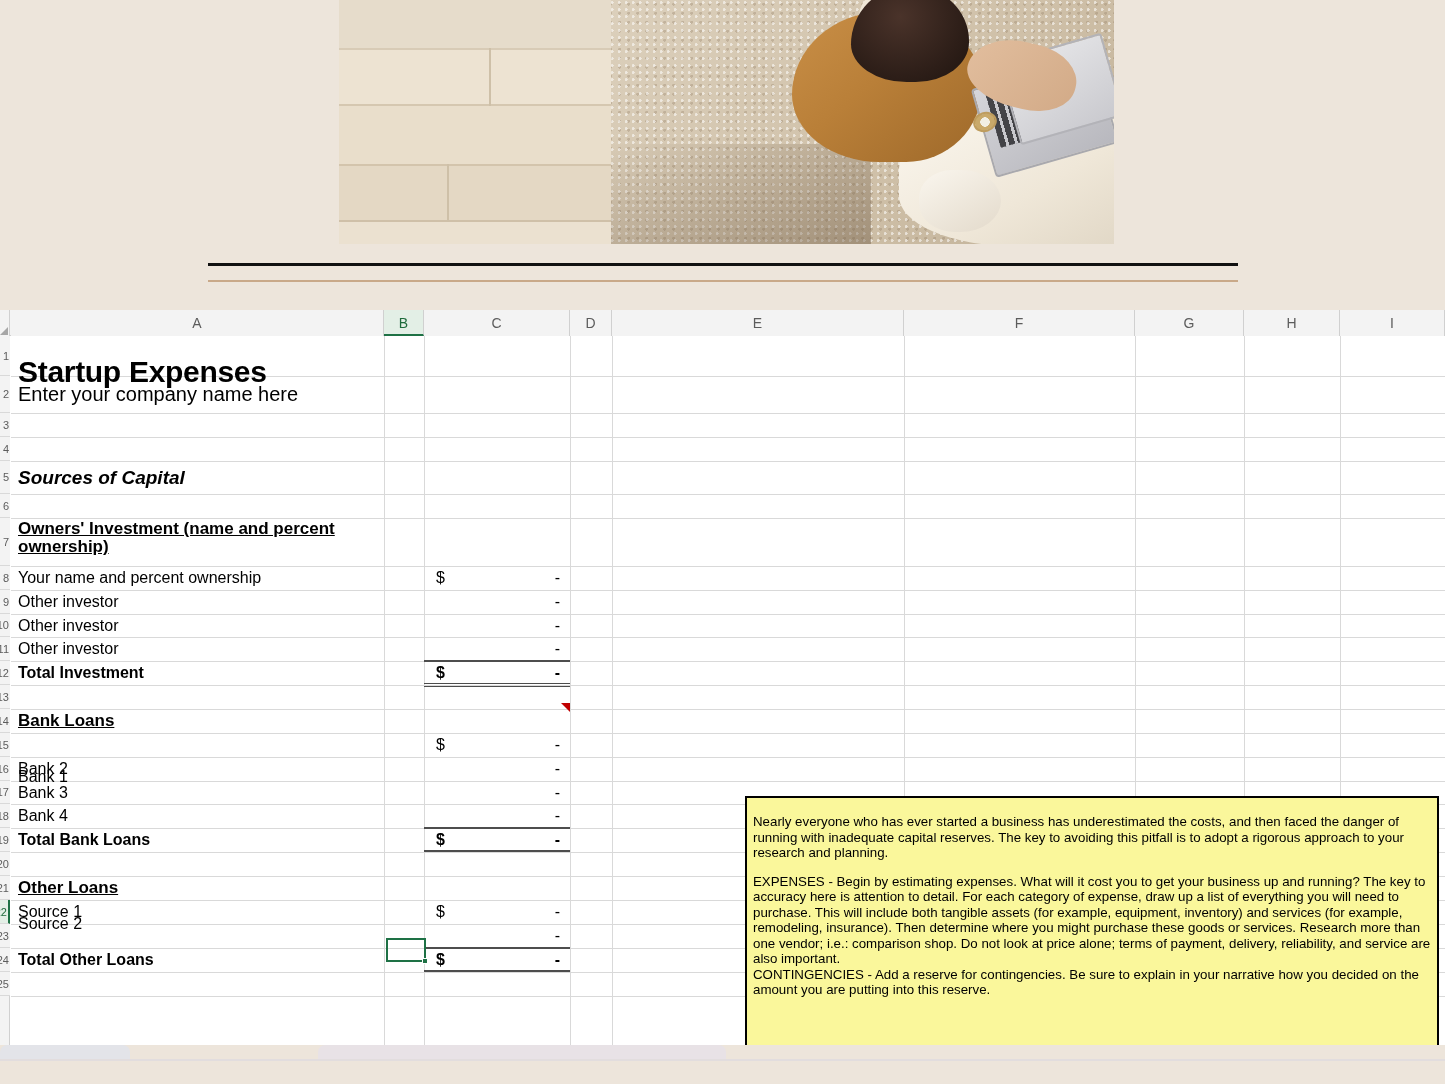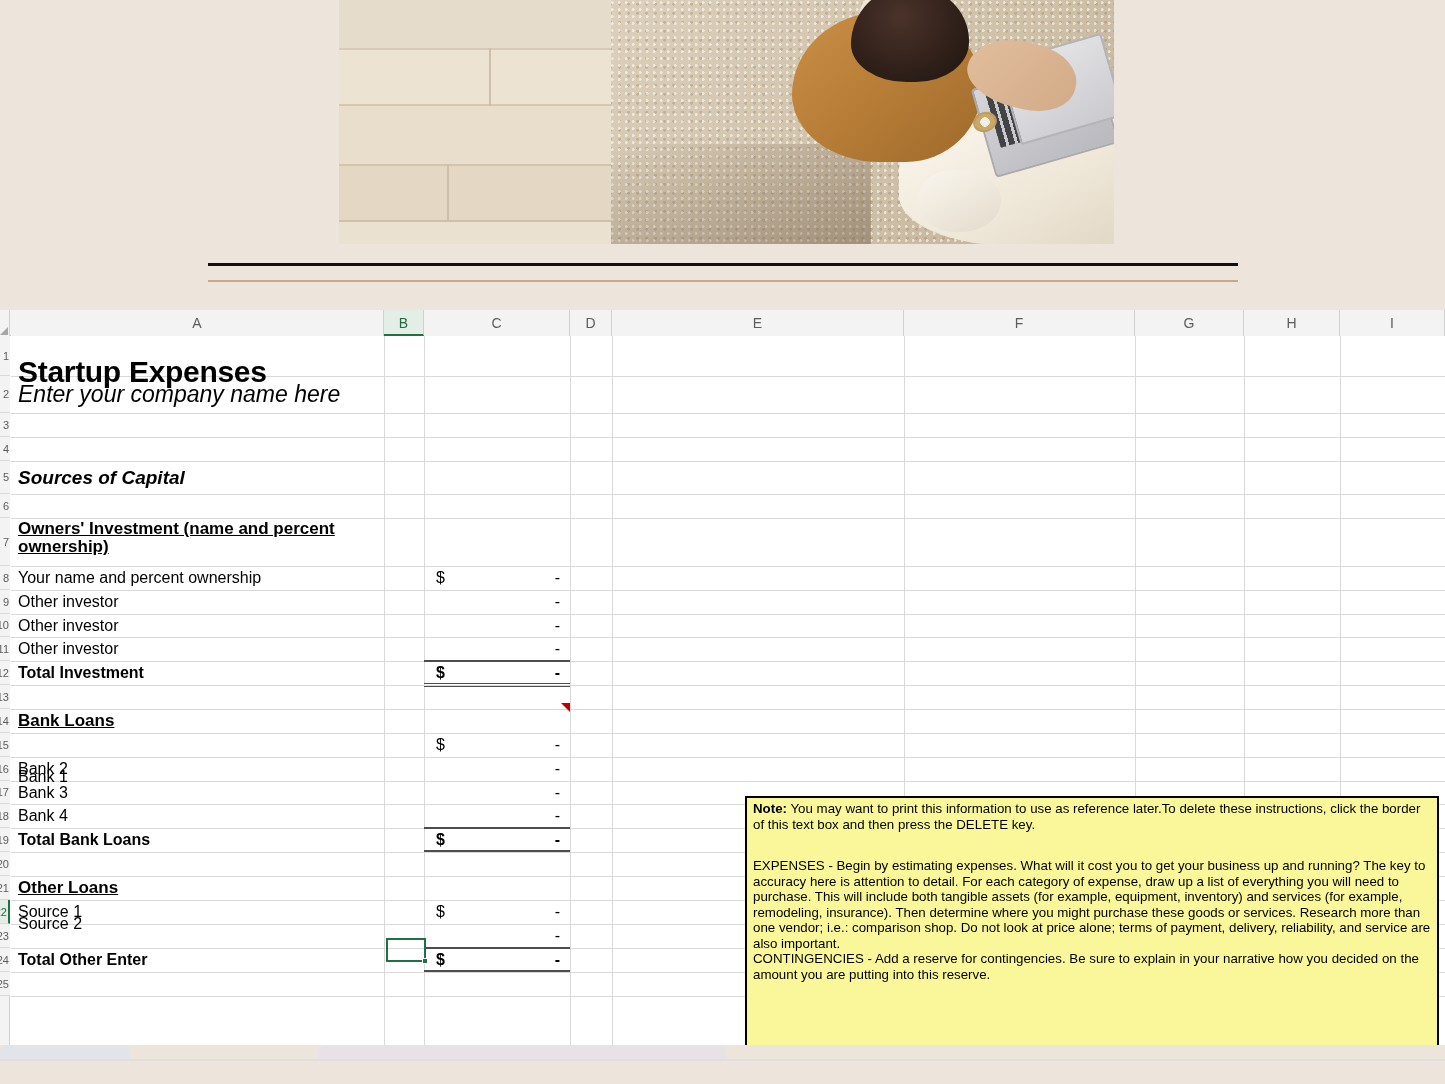--- a/index.html
+++ b/index.html
@@ -261,21 +261,21 @@
     align-items: center;
     padding: 0 4px;
   }
   .cell.a      { left: 3px; width: 370px; }
   .cell.amt    { left: 413px; width: 146px; justify-content: flex-end; padding-right: 10px; }
   .cell.dollar { left: 413px; width: 146px; justify-content: flex-start; padding-left: 12px; }
 
   .title-cell {
     font-size: 30px; font-weight: bold; letter-spacing: -.3px;
   }
-  .subtitle-cell { font-size: 23px; font-style: italic; }
+  .subtitle-cell { font-size: 20px; }
   .section-head  { font-size: 19px; font-weight: bold; font-style: italic; }
   .group-head    { font-size: 17px; font-weight: bold; text-decoration: underline; }
   .group-head-2l {
     font-size: 17px; font-weight: bold;
     white-space: normal; line-height: 1.08;
     align-items: flex-start; padding-top: 2px;
   }
   .group-head-2l span { text-decoration: underline; }
   .bold { font-weight: bold; }
 
@@ -503,37 +503,37 @@
           <div class="cell dollar bold" style="top: 492px; height: 24px;">$</div>
           <div class="cell amt bold" style="top: 492px; height: 24px;">-</div>
           <div class="rule-top" style="top: 491px; left: 413px;"></div>
           <div class="rule-single" style="top: 514px; left: 413px;"></div>
           <div class="cell a group-head" style="top: 540px; height: 24px; text-align: right;">Other Loans</div>
           <div class="cell a" style="top: 564px; height: 24px;">Source 1</div>
           <div class="cell dollar" style="top: 564px; height: 24px;">$</div>
           <div class="cell amt" style="top: 564px; height: 24px;">-</div>
           <div class="cell a" style="top: 576px; height: 24px;">Source 2</div>
           <div class="cell amt" style="top: 588px; height: 24px;">-</div>
-          <div class="cell a bold" style="top: 612px; height: 24px;">Total Other Enter</div>
+          <div class="cell a bold" style="top: 612px; height: 24px;">Total Other Loans</div>
           <div class="cell dollar bold" style="top: 612px; height: 24px;">$</div>
           <div class="cell amt bold" style="top: 612px; height: 24px;">-</div>
           <div class="rule-top" style="top: 611px; left: 413px;"></div>
           <div class="rule-single" style="top: 634px; left: 413px;"></div>
         </div>
 
       <div class="comment-tri" style="left:550px; top:367px;"></div>
 
       <div class="selbox" style="left:375px; top:602px; width:40px; height:24px;">
         <div class="handle"></div>
       </div>
     </div>
 
     <div class="notes-box">
-      <p><b>Note:</b><span> You may want to print this information to use as reference later.To delete these instructions, click the border of this text box and then press the DELETE key.</span></p>
       <div class="gap"></div>
+      <p>Nearly everyone who has ever started a business has underestimated the costs, and then faced the danger of running with inadequate capital reserves.  The key to avoiding this pitfall is to adopt a rigorous approach to your research and planning.</p>
       <div class="gap"></div>
       <p>EXPENSES - Begin by estimating expenses.  What will it cost you to get your business up and running?  The key to accuracy here is attention to detail. For each category of expense, draw up a list of everything you will need to purchase. This will include both tangible assets (for example, equipment, inventory) and services (for example, remodeling, insurance). Then determine where you might purchase these goods or services. Research more than one vendor; i.e.: comparison shop.  Do not look at price alone; terms of payment, delivery, reliability, and service are also important.</p>
       <p>CONTINGENCIES - Add a reserve for contingencies.  Be sure to explain in your narrative how you decided on the amount you are putting into this reserve.</p>
 
     </div>
 
   </div>
 
   <div class="bottom-chrome">
     <div class="tab-ghost tab-a"></div>

